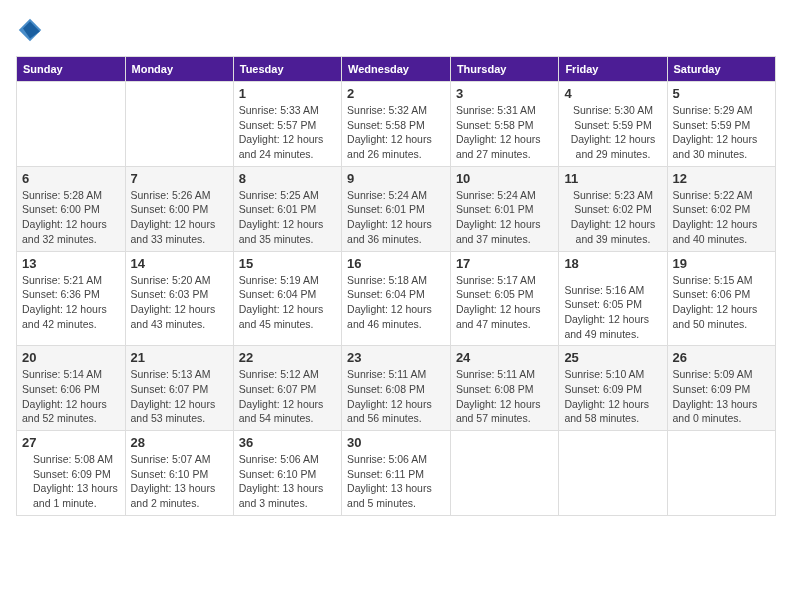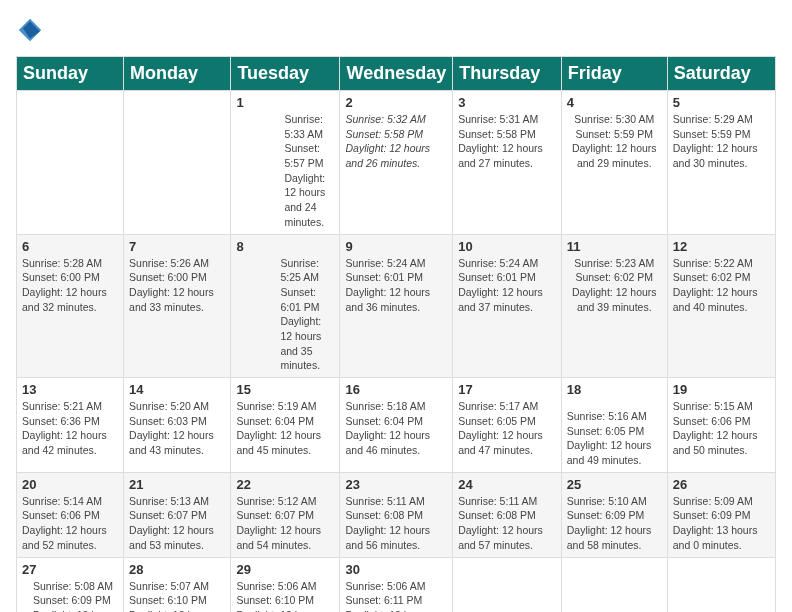--- a/index.html
+++ b/index.html
@@ -50,23 +50,23 @@
     }
     .location-title {
       font-size: 16px;
       color: #555;
     }
     .calendar {
       width: 100%;
       border-collapse: collapse;
     }
     .calendar th {
-      background-color: #0f766e;
+      background-color: #4c1d95;
       color: #fff;
-      font-size: 18px;
+      font-size: 11px;
       padding: 6px 6px;
       text-align: left;
       border: 1px solid #ddd;
     }
     .calendar td {
       vertical-align: top;
       border: 1px solid #ddd;
       padding: 4px 5px;
       width: 110px;
       min-height: 80px;
@@ -123,27 +123,27 @@
         <th>Friday</th>
         <th>Saturday</th>
       </tr>
   </thead>
   <tbody id="calendar-body">
   <tr>
         <td class="empty-cell"></td>
         <td class="empty-cell"></td>
         <td>
           <div class="day-number">1</div>
-          <div class="day-info" style="white-space: pre-line; margin-left: 48px;">Sunrise: 5:33 AM
+          <div class="day-info" style="white-space: pre-line;">Sunrise: 5:33 AM
 Sunset: 5:57 PM
 Daylight: 12 hours and 24 minutes.</div>
         </td>
         <td>
           <div class="day-number">2</div>
-          <div class="day-info" style="white-space: pre-line; font-style: italic;">Sunrise: 5:32 AM
+          <div class="day-info" style="white-space: pre-line;">Sunrise: 5:32 AM
 Sunset: 5:58 PM
 Daylight: 12 hours and 26 minutes.</div>
         </td>
         <td>
           <div class="day-number">3</div>
           <div class="day-info" style="white-space: pre-line;">Sunrise: 5:31 AM
 Sunset: 5:58 PM
 Daylight: 12 hours and 27 minutes.</div>
         </td>
         <td>
@@ -167,21 +167,21 @@
 Daylight: 12 hours and 32 minutes.</div>
         </td>
         <td>
           <div class="day-number">7</div>
           <div class="day-info" style="white-space: pre-line;">Sunrise: 5:26 AM
 Sunset: 6:00 PM
 Daylight: 12 hours and 33 minutes.</div>
         </td>
         <td>
           <div class="day-number">8</div>
-          <div class="day-info" style="white-space: pre-line; margin-left: 44px;">Sunrise: 5:25 AM
+          <div class="day-info" style="white-space: pre-line;">Sunrise: 5:25 AM
 Sunset: 6:01 PM
 Daylight: 12 hours and 35 minutes.</div>
         </td>
         <td>
           <div class="day-number">9</div>
           <div class="day-info" style="white-space: pre-line;">Sunrise: 5:24 AM
 Sunset: 6:01 PM
 Daylight: 12 hours and 36 minutes.</div>
         </td>
         <td>
@@ -298,21 +298,21 @@
 Sunset: 6:09 PM
 Daylight: 13 hours and 1 minute.</div>
         </td>
         <td>
           <div class="day-number">28</div>
           <div class="day-info" style="white-space: pre-line;">Sunrise: 5:07 AM
 Sunset: 6:10 PM
 Daylight: 13 hours and 2 minutes.</div>
         </td>
         <td>
-          <div class="day-number">29</div>
+          <div class="day-number">36</div>
           <div class="day-info" style="white-space: pre-line;">Sunrise: 5:06 AM
 Sunset: 6:10 PM
 Daylight: 13 hours and 3 minutes.</div>
         </td>
         <td>
           <div class="day-number">30</div>
           <div class="day-info" style="white-space: pre-line;">Sunrise: 5:06 AM
 Sunset: 6:11 PM
 Daylight: 13 hours and 5 minutes.</div>
         </td>

